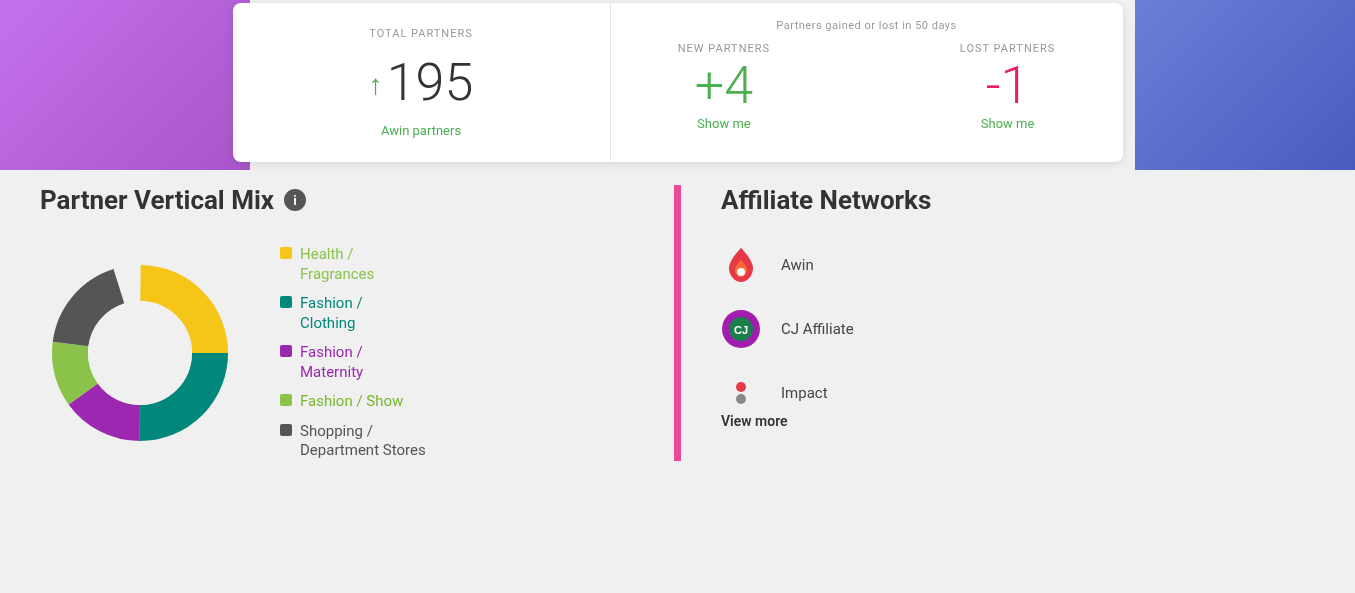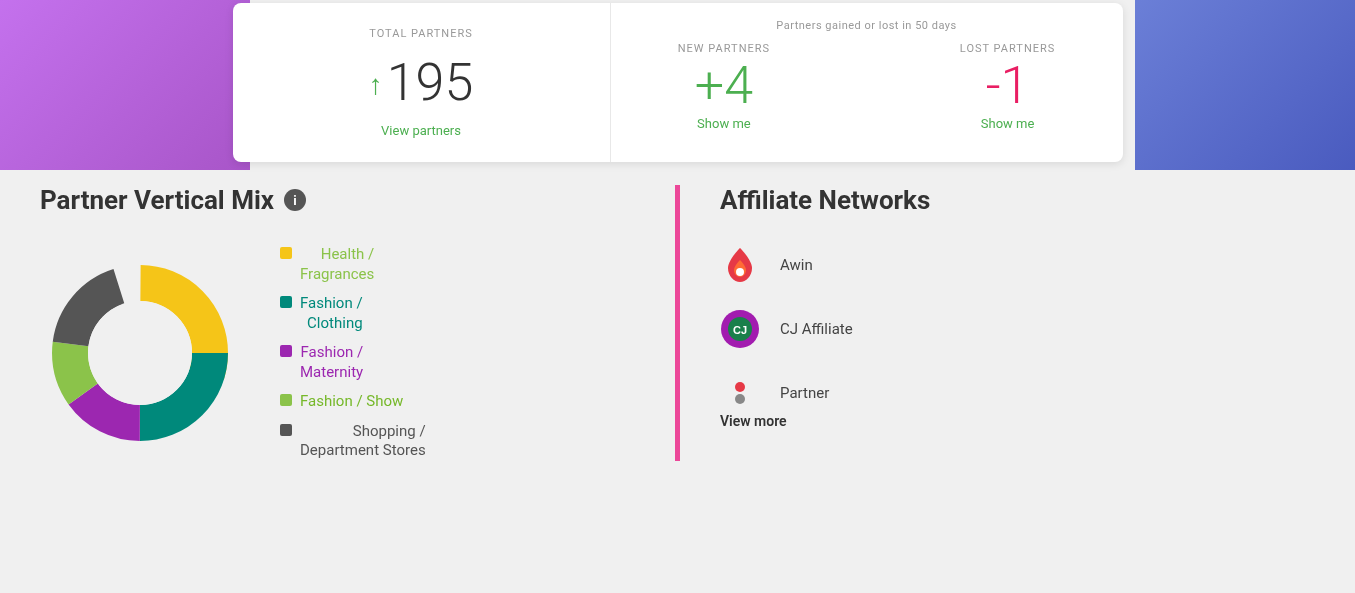--- a/index.html
+++ b/index.html
@@ -154,21 +154,20 @@
       display: flex;
       gap: 0;
       padding: 20px 40px;
       width: 100%;
     }
 
     
     .vertical-mix {
       flex: 1;
       padding-right: 40px;
-      text-align: right;
     }
 
     .section-title {
       font-size: 26px;
       font-weight: 700;
       color: #333;
       display: flex;
       align-items: center;
       gap: 10px;
       margin-bottom: 30px;
@@ -227,21 +226,21 @@
     .legend-text.green { color: #8bc34a; }
     .legend-text.teal { color: #00897b; }
     .legend-text.purple { color: #9c27b0; }
     .legend-text.lime { color: #76b82a; }
     .legend-text.dark { color: #555; }
 
     
     .affiliate-networks {
       flex: 1;
       padding-left: 40px;
-      border-left: 5px solid #ec4899;
+      border-left: 7px solid #ec4899;
     }
 
     .network-list {
       display: flex;
       flex-direction: column;
       gap: 24px;
       margin-top: 10px;
     }
 
     .network-item {
@@ -315,21 +314,21 @@
 <div class="main-content">
 
   <div class="stats-card">
 
     <div class="stats-total">
       <div class="stats-total-label">TOTAL PARTNERS</div>
       <div class="stats-total-number">
         <span class="up-arrow">↑</span>
         <span>195</span>
       </div>
-      <a class="view-partners-link">View partners</a>
+      <a class="view-partners-link">Awin partners</a>
     </div>
 
     <div class="stats-partners">
       <div class="partners-gained-label">Partners gained or lost in 50 days</div>
       <div class="partners-row">
 
         <div class="partner-stat">
           <div class="partner-stat-label">NEW PARTNERS</div>
           <div class="partner-stat-number positive">+4</div>
           <a class="show-me-link">Show me</a>
@@ -435,21 +434,21 @@
           <span>CJ Affiliate</span>
         </div>
 
         <div class="network-item">
           <div class="network-icon">
             <div class="impact-icon">
               <div class="impact-dot-top"></div>
               <div class="impact-dot-bottom"></div>
             </div>
           </div>
-          <span>Partner</span>
+          <span>Impact</span>
         </div>
 
       </div>
 
       <a class="view-more-link">View more</a>
 
     </div>
 
   </div>
 

